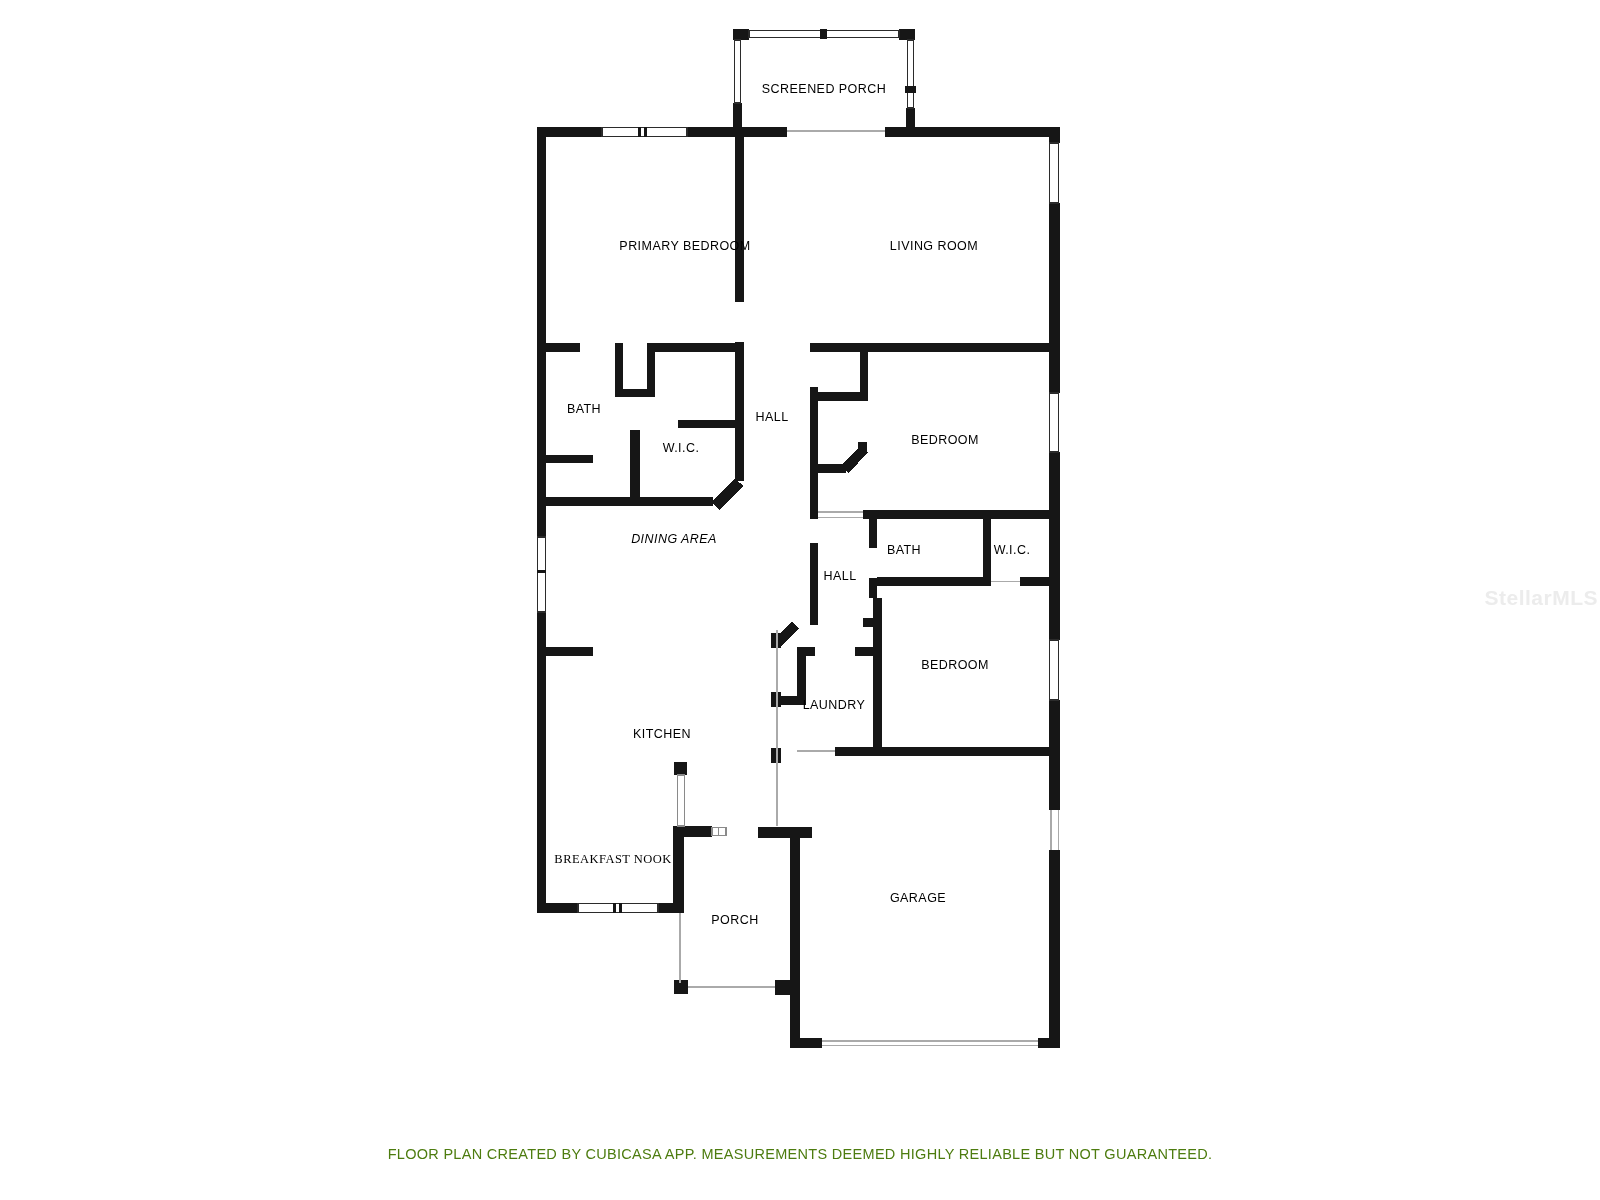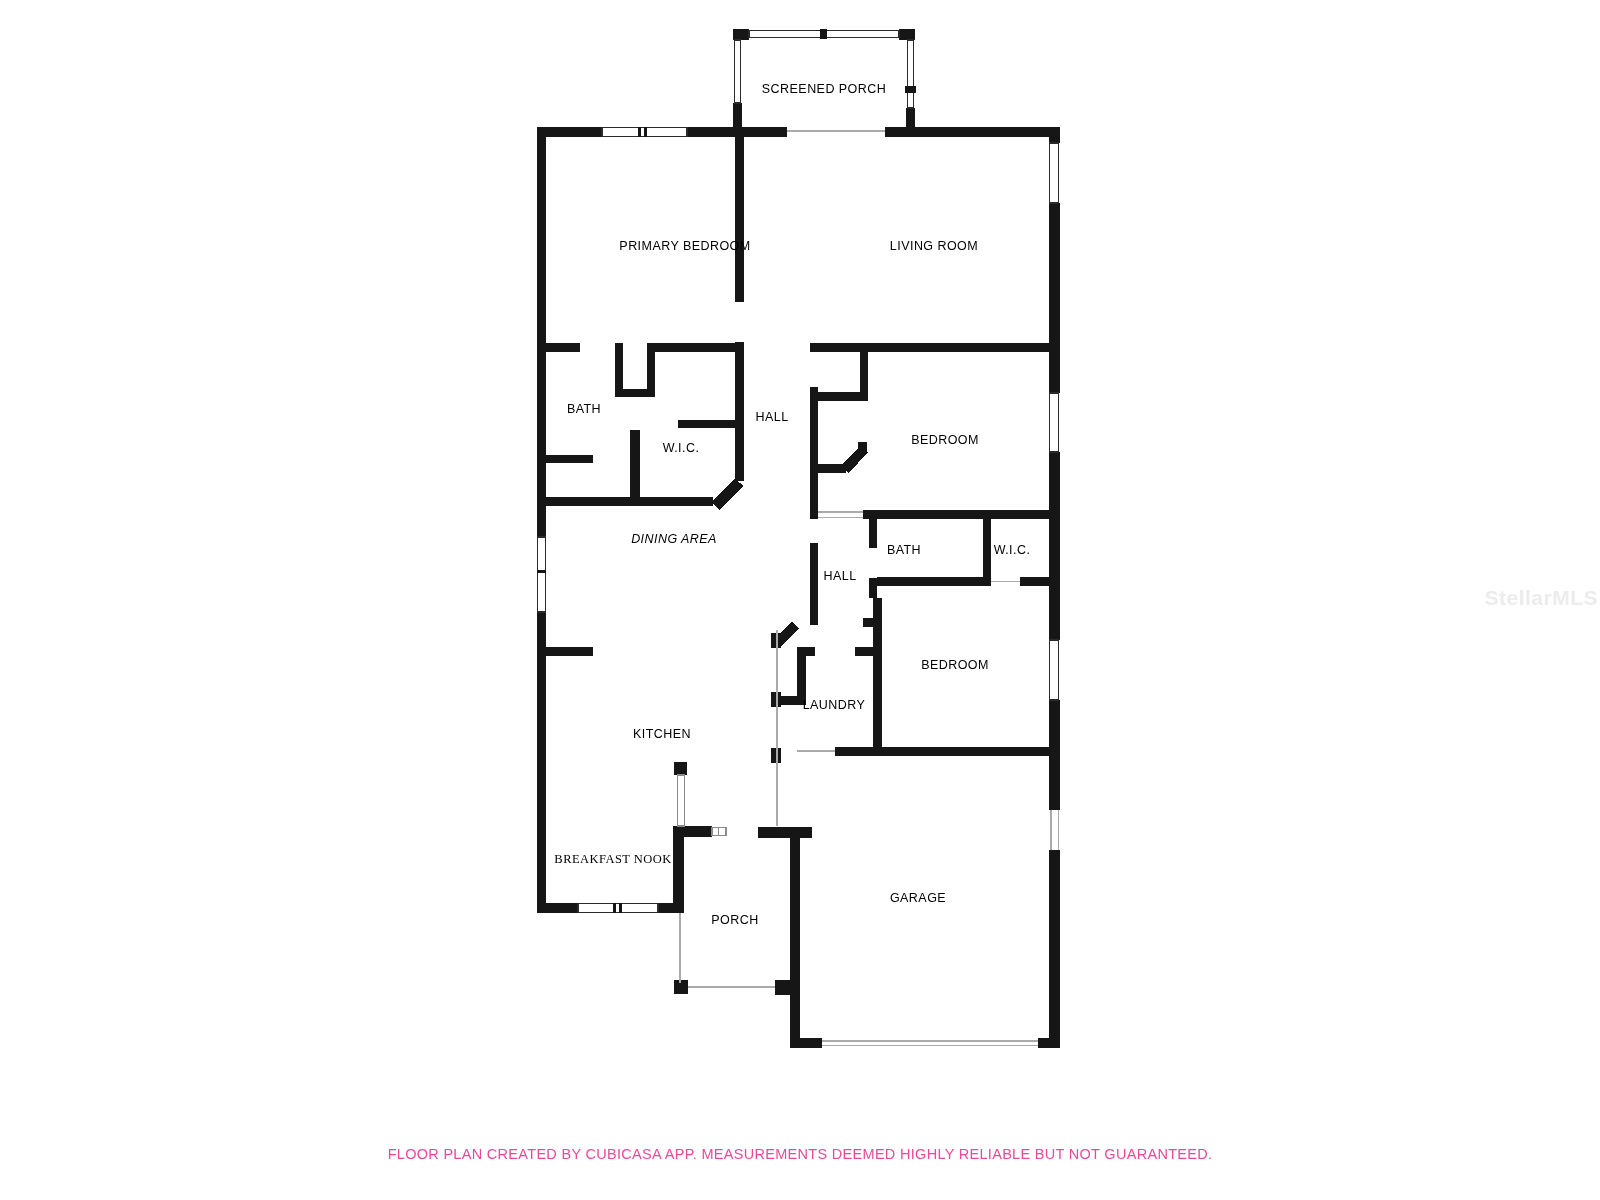--- a/index.html
+++ b/index.html
@@ -8,21 +8,21 @@
   svg{position:absolute;left:0;top:0;shape-rendering:crispEdges;}
   .wall{fill:#161616;}
   .screen{fill:#ffffff;stroke:#2b2b2b;stroke-width:1.5;}
   .win{fill:#ffffff;stroke:#2b2b2b;stroke-width:1.5;}
   .tick{fill:#161616;}
   .thin{fill:#aaaaaa;}
   .outline-rect{fill:#ffffff;stroke:#8a8a8a;stroke-width:1.2;}
   .room-label{position:absolute;transform:translate(-50%,-50%);font-size:12.5px;
               letter-spacing:.45px;color:#000000;white-space:nowrap;}
   #footer-text{position:absolute;left:800px;top:1146px;transform:translateX(-50%);
-               font-size:14.5px;letter-spacing:.3px;color:#ec4899;white-space:nowrap;}
+               font-size:14.5px;letter-spacing:.3px;color:#4d7c0f;white-space:nowrap;}
   #watermark{position:absolute;right:2px;top:586px;font-size:21px;font-weight:600;
              color:#ececec;letter-spacing:.5px;}
 </style>
 </head>
 <body>
 
 <div id="canvas">
 
   <svg width="1600" height="1200" viewBox="0 0 1600 1200">
 

